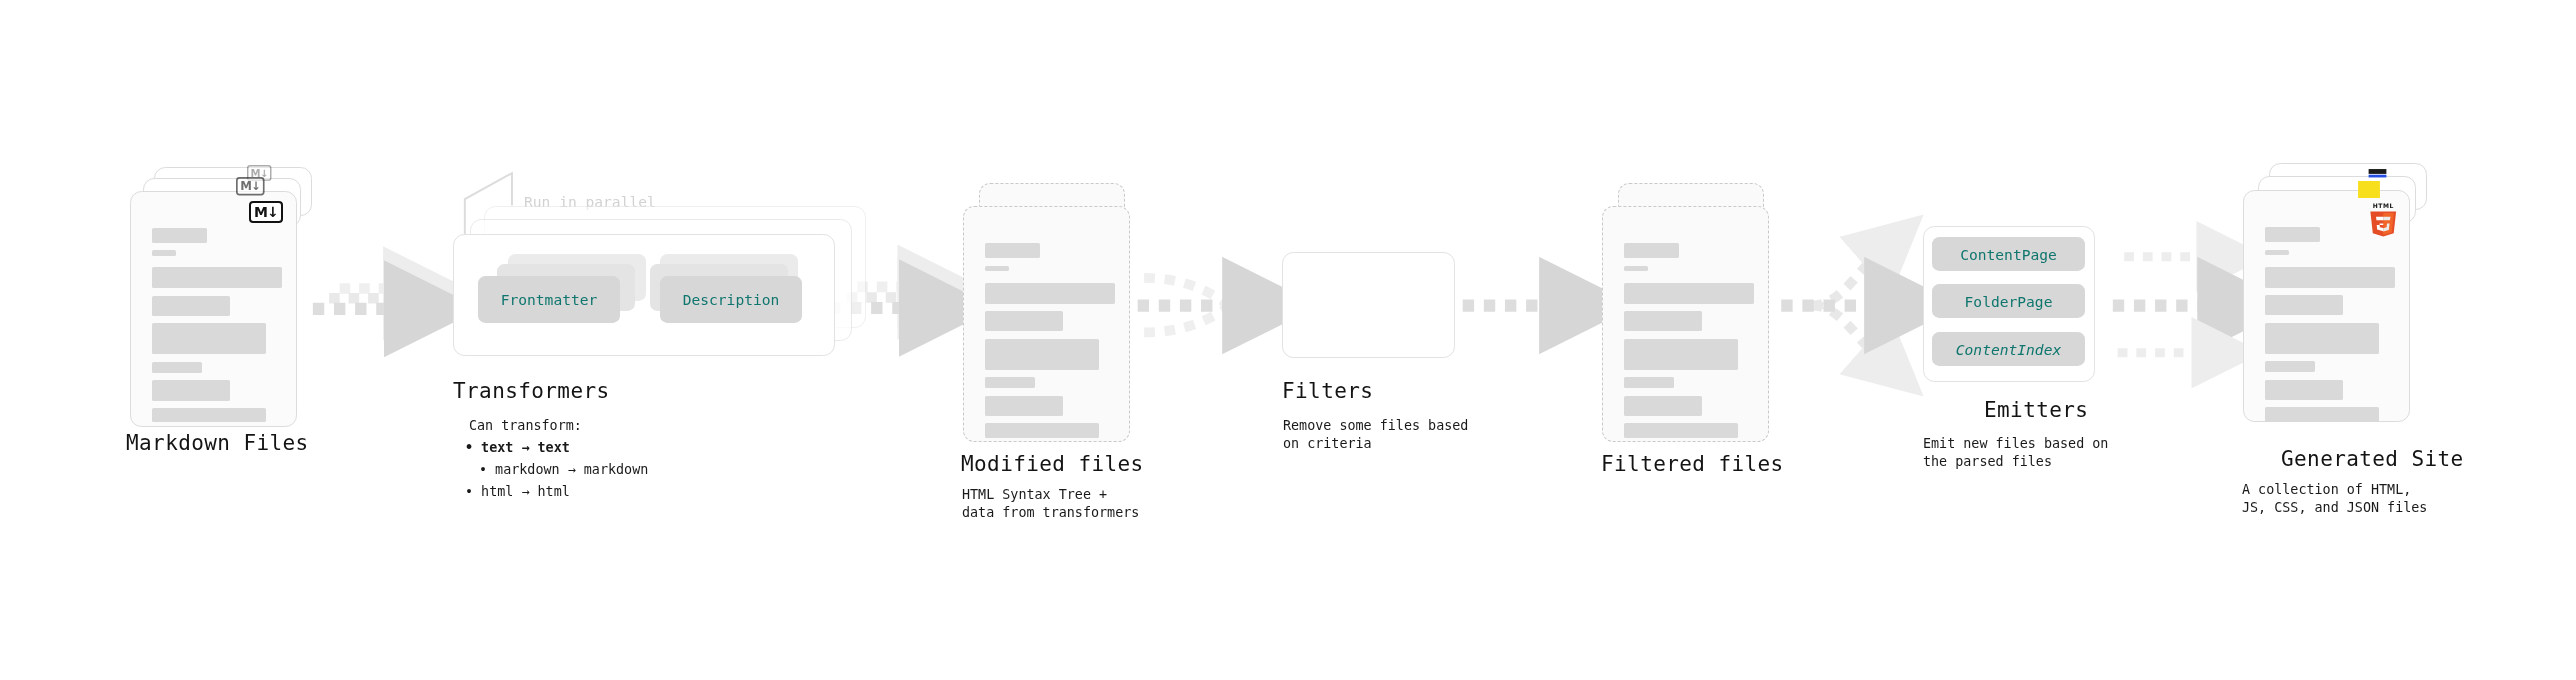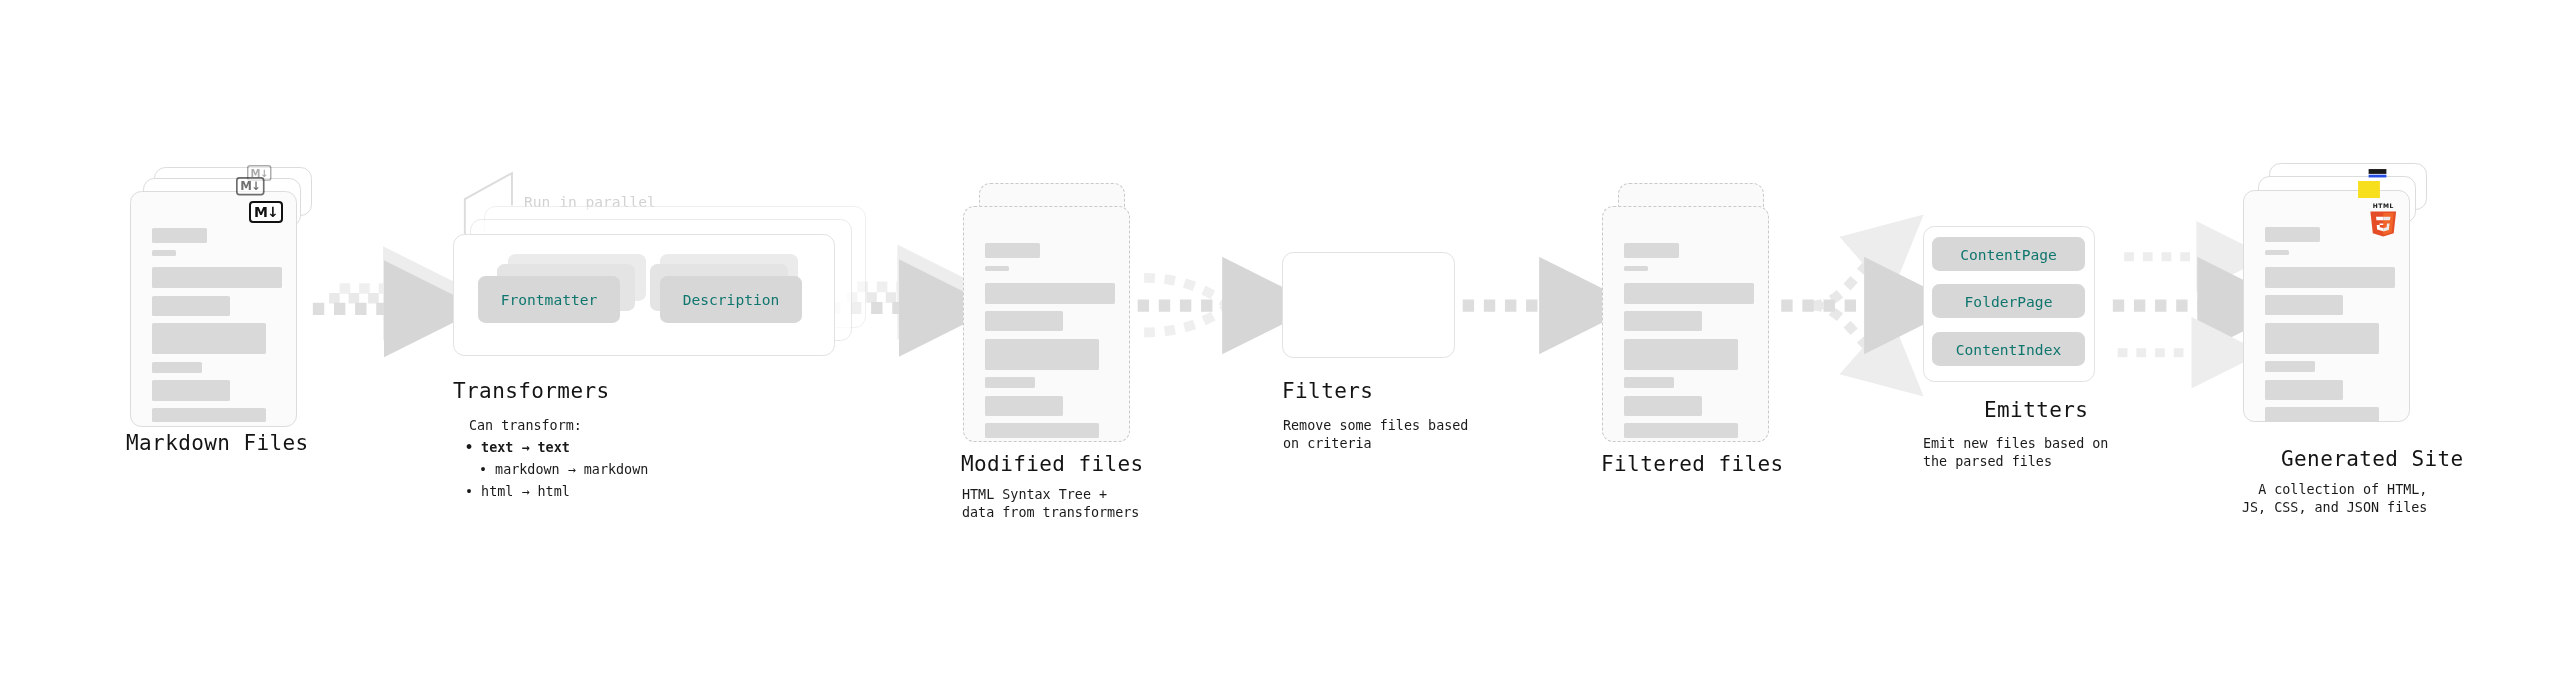--- a/index.html
+++ b/index.html
@@ -278,21 +278,21 @@
         <div class="doc-line" style="width:114px;height:14.6px;"></div>
       </div>
     </div>
   </div>
 
   <div class="cap-title" style="left:1601px; top:452px;">Filtered files</div>
 
   <div class="proc-box" style="left:1923px; top:226px; width:172px; height:156px;"></div>
   <div class="chip" style="left:1932px; top:237px; width:153px; height:34px;">ContentPage</div>
   <div class="chip" style="left:1932px; top:284px; width:153px; height:34px;">FolderPage</div>
-  <div class="chip" style="left:1932px; top:332px; width:153px; height:34px;">ContentIndex</div>
+  <div class="chip" style="left:1932px; top:332px; width:153px; height:34px;font-style:italic;">ContentIndex</div>
 
   <div class="cap-title" style="left:1984px; top:398px;">Emitters</div>
   <div class="cap-sub" style="left:1923px; top:435px;">Emit new files based on
 the parsed files</div>
 
   <div class="doc-stack" style="left:2243px; top:163px; width:195px; height:268px;">
     <div class="doc-card back" style="left:26px; top:0px; width:158px; height:47px;"></div>
     <div class="doc-card back" style="left:14.6px; top:13px; width:158px; height:47px;"></div>
     <div class="doc-card" style="left:0px; top:27px; width:167px; height:232px;">
       <div class="doc-lines">
@@ -327,17 +327,17 @@
         <path d="M20,15 L20,42.4 L30.6,39.2 L33,15 Z" fill="#f16529"></path>
         <path d="M20,19.5 L11,19.5 L11.6,24 L20,24 L20,28 L15.4,28 L15.8,32.5
                  L20,33.6 L20,37.6 L12.4,35.4 L11.9,29.8 L20,29.8 Z" fill="#ffffff"></path>
         <path d="M20,19.5 L29,19.5 L28.3,24 L20,24 L20,28 L27.9,28 L26.9,36 L20,37.9
                  L20,33.8 L24.2,32.7 L24.6,28 L20,28 Z" fill="#ebebeb"></path>
       </svg>
     </div>
   </div>
 
   <div class="cap-title" style="left:2241px; top:447px;margin-left:40px;">Generated Site</div>
-  <div class="cap-sub" style="left:2242px; top:481px;text-align:right;">A collection of HTML,
+  <div class="cap-sub" style="left:2242px; top:481px;">A collection of HTML,
 JS, CSS, and JSON files</div>
 
 </div>
 
 
 </body></html>

